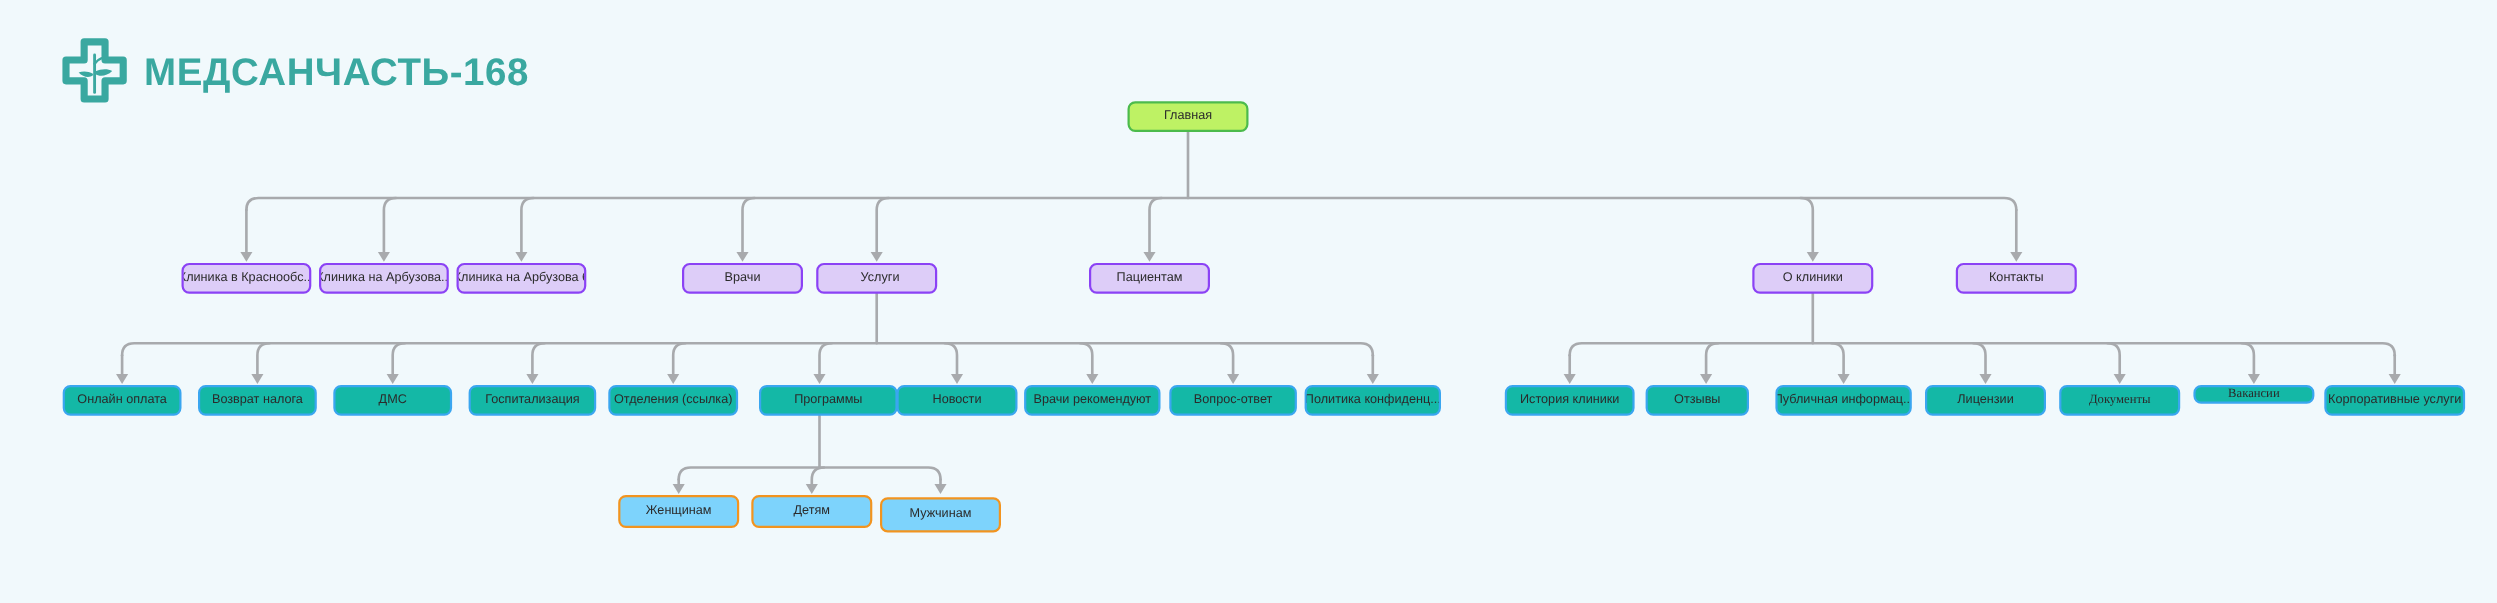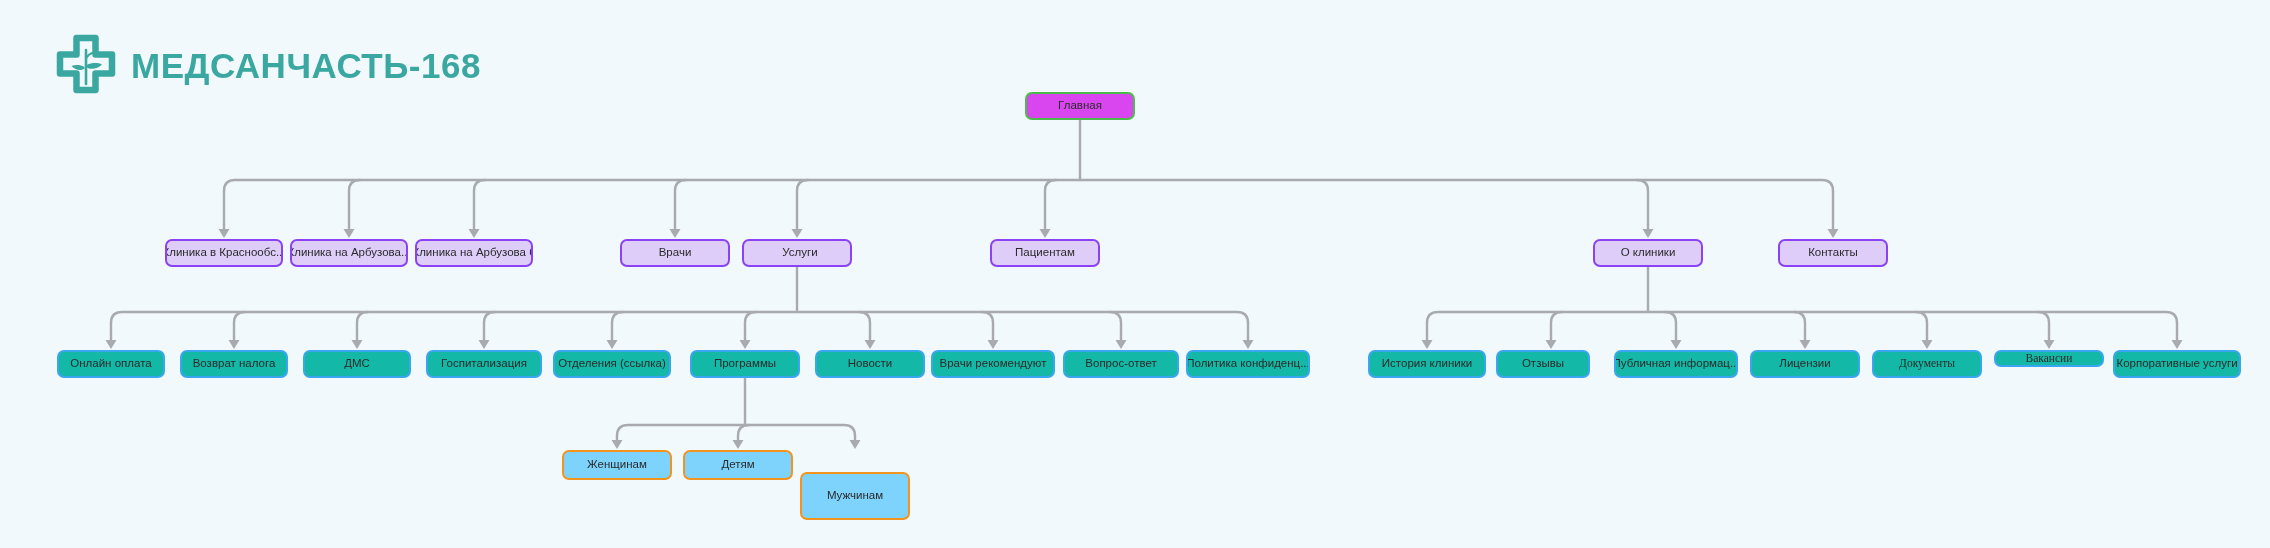--- a/index.html
+++ b/index.html
@@ -34,21 +34,21 @@
     border-radius:7px;
     border-width:2px;border-style:solid;
     font-size:11.5px;
     color:#2b2b2b;
     text-align:center;
     padding:0 6px;
     white-space:nowrap;
     overflow:hidden;
     line-height:1.15;
   }
-  .node.lvl-root{background:#d946ef;border-color:#4cbb4c;}
+  .node.lvl-root{background:#bef264;border-color:#4cbb4c;}
   .node.lvl-2{background:#ddcdf8;border-color:#8b42f5;}
   .node.lvl-3{background:#14b8a6;border-color:#3aa6f0;}
   .node.lvl-4{background:#7dd3fc;border-color:#f2941f;}
 </style>
 </head>
 <body>
 
 <div id="canvas">
 
   <div class="logo">
@@ -167,21 +167,21 @@
       </div>
       <div class="node lvl-3" style="left: 303px; top: 350px; width: 108px; height: 28px;">
         <span>ДМС</span>
       </div>
       <div class="node lvl-3" style="left: 426px; top: 350px; width: 116px; height: 28px;">
         <span>Госпитализация</span>
       </div>
       <div class="node lvl-3" style="left: 553px; top: 350px; width: 118px; height: 28px;">
         <span>Отделения (ссылка)</span>
       </div>
-      <div class="node lvl-3" style="left: 690px; top: 350px; width: 110px; height: 28px;">
+      <div class="node lvl-3" style="left: 690px; top: 350px; width: 126px; height: 28px;">
         <span>Программы</span>
       </div>
       <div class="node lvl-3" style="left: 815px; top: 350px; width: 110px; height: 28px;">
         <span>Новости</span>
       </div>
       <div class="node lvl-3" style="left: 931px; top: 350px; width: 124px; height: 28px;">
         <span>Врачи рекомендуют</span>
       </div>
       <div class="node lvl-3" style="left: 1063px; top: 350px; width: 116px; height: 28px;">
         <span>Вопрос-ответ</span>
@@ -209,18 +209,18 @@
       </div>
       <div class="node lvl-3" style="left: 2113px; top: 350px; width: 128px; height: 28px;">
         <span>Корпоративные услуги</span>
       </div>
       <div class="node lvl-4" style="left: 562px; top: 450px; width: 110px; height: 30px;">
         <span>Женщинам</span>
       </div>
       <div class="node lvl-4" style="left: 683px; top: 450px; width: 110px; height: 30px;">
         <span>Детям</span>
       </div>
-      <div class="node lvl-4" style="left: 800px; top: 472px; width: 110px; height: 48px;">
+      <div class="node lvl-4" style="left: 800px; top: 452px; width: 110px; height: 32px;">
         <span>Мужчинам</span>
       </div>
     </div>
 
 </div>
 
 </body></html>

